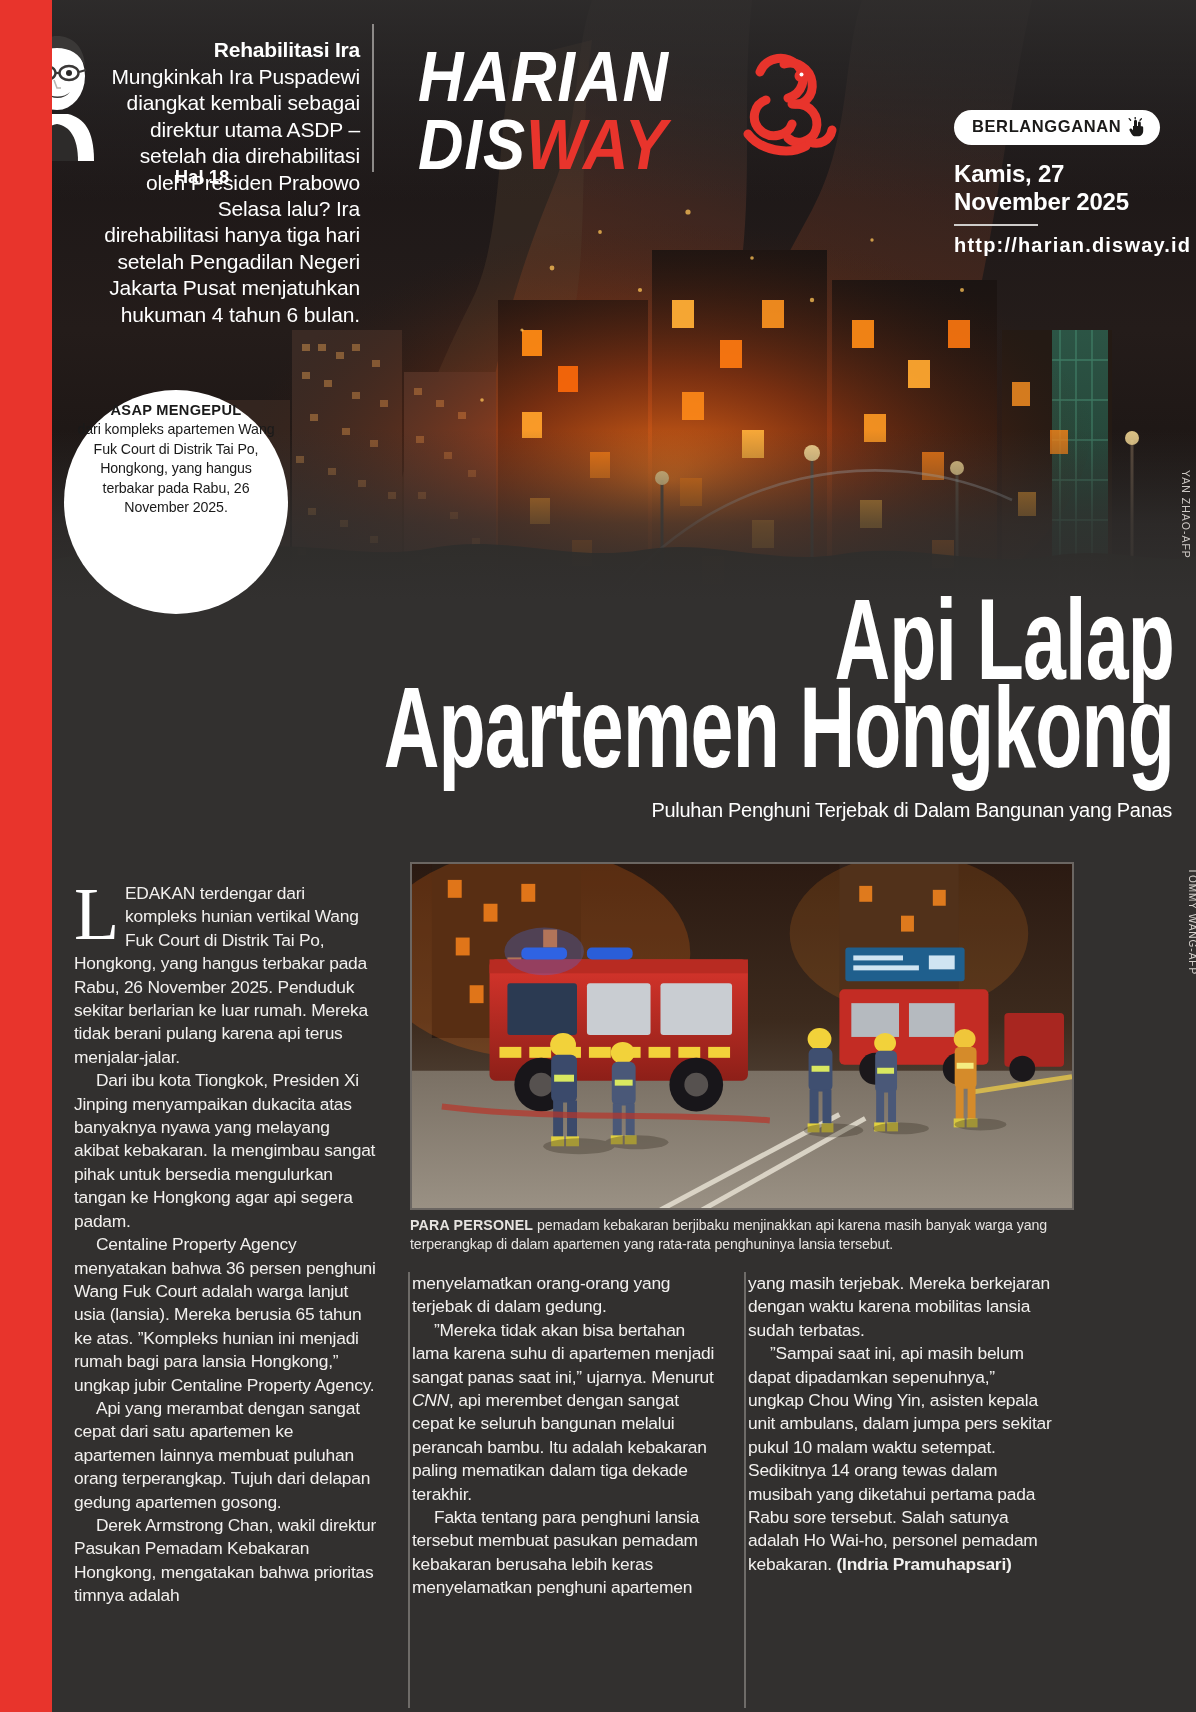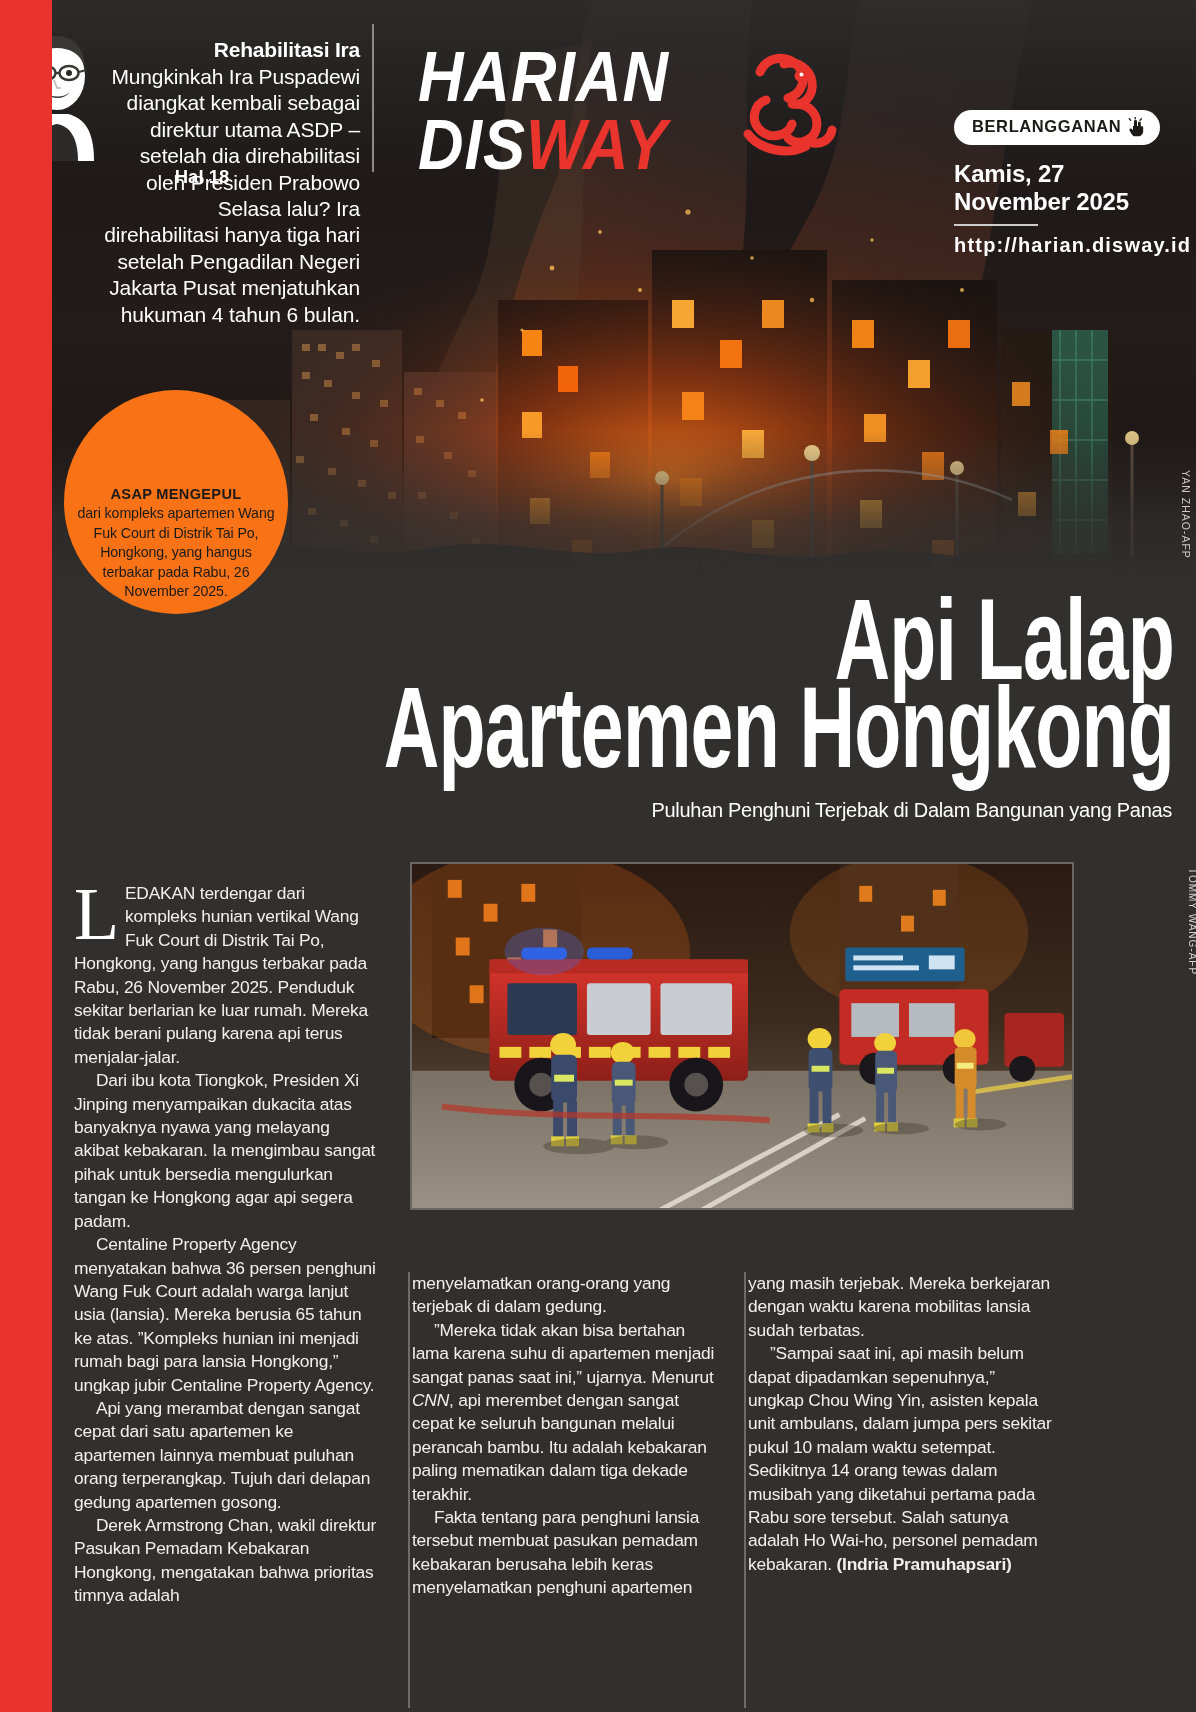--- a/index.html
+++ b/index.html
@@ -193,26 +193,26 @@
     z-index: 4;
     font-family: "Liberation Sans", sans-serif;
   }
 
   
   .yellow-circle {
     position: absolute;
     left: 64px; top: 390px;
     width: 224px; height: 224px;
     border-radius: 50%;
-    background: #f97316;
+    background: #ffffff;
     color: #1a1a1a;
     display: flex;
     flex-direction: column;
     align-items: center;
-    justify-content: flex-end;
+    justify-content: flex-start;
     text-align: center;
     z-index: 4;
     padding: 12px 10px;
   }
   .yc-title {
     font-size: 14.6px;
     font-weight: bold;
     letter-spacing: 0.3px;
     margin-bottom: 2px;
   }
@@ -723,20 +723,23 @@
         <ellipse cx="168" cy="284" rx="36" ry="8"></ellipse>
         <ellipse cx="226" cy="280" rx="32" ry="7"></ellipse>
         <ellipse cx="424" cy="268" rx="30" ry="7"></ellipse>
         <ellipse cx="492" cy="266" rx="28" ry="6"></ellipse>
         <ellipse cx="572" cy="262" rx="26" ry="6"></ellipse>
       </g>
     </svg>
   </div>
   <div class="photo-credit-inset">TOMMY WANG-AFP</div>
 
+  <div class="inset-caption">
+    <strong>PARA PERSONEL</strong><span> pemadam kebakaran berjibaku menjinakkan api karena masih banyak warga yang terperangkap di dalam apartemen yang rata-rata penghuninya lansia tersebut.</span>
+  </div>
 
   <div class="col-divider" style="left:408px; top:1272px; height:436px;"></div>
   <div class="col-divider" style="left:744px; top:1272px; height:436px;"></div>
 
   <div class="article">
 
     <div class="col-left body-text">
       <div class="dropcap-para">
         <span class="dropcap">L</span>
         <span>EDAKAN terdengar dari kompleks hunian vertikal Wang Fuk Court di Distrik Tai Po, Hongkong, yang hangus terbakar pada Rabu, 26 November 2025. Penduduk sekitar berlarian ke luar rumah. Mereka tidak berani pulang karena api terus menjalar-jalar.</span>

